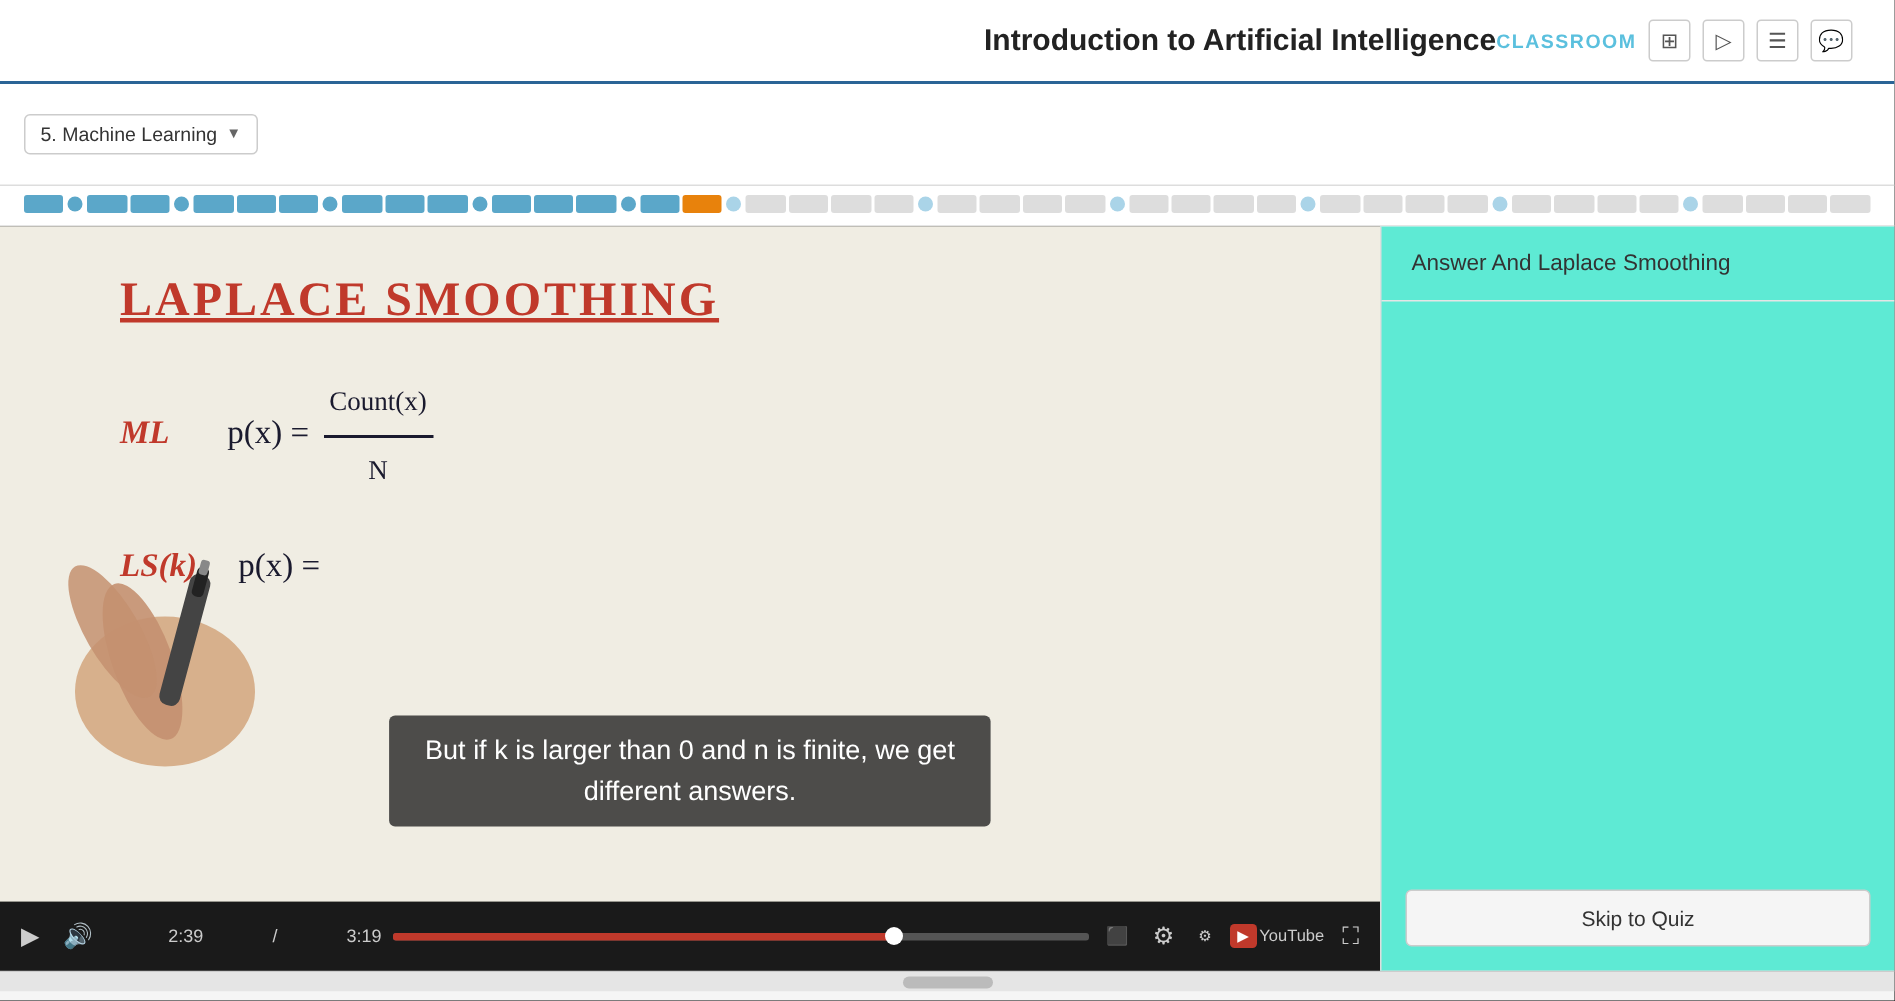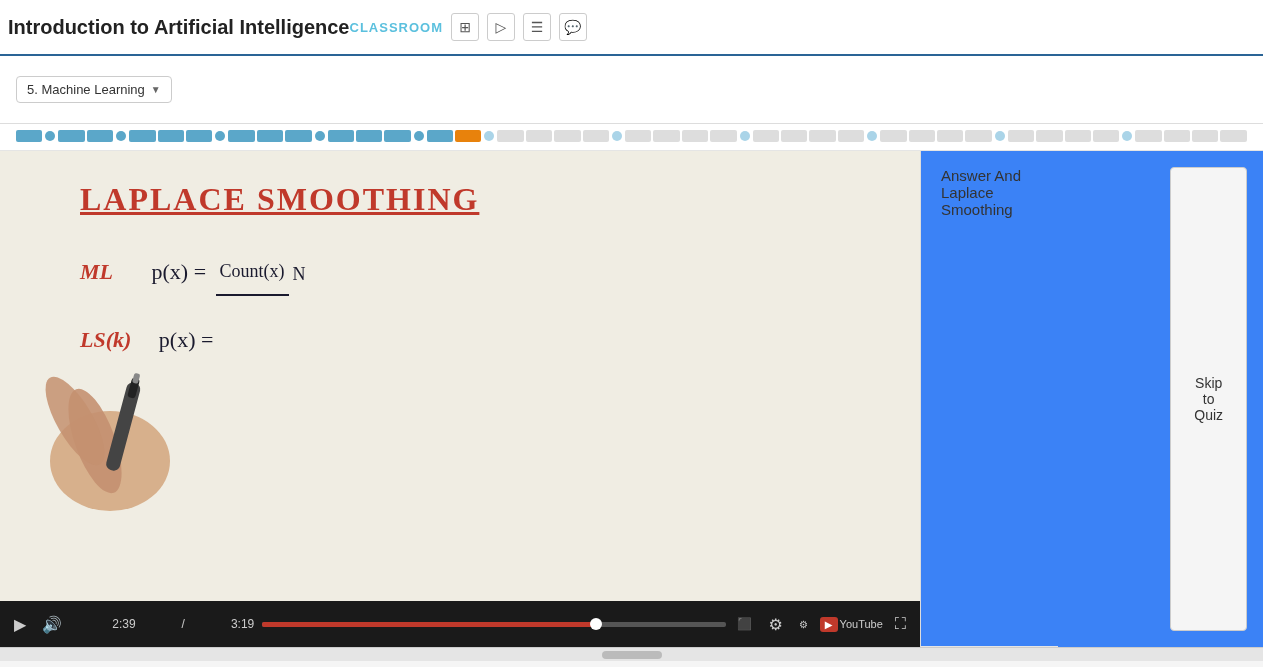--- a/index.html
+++ b/index.html
@@ -1,25 +1,25 @@
 <!DOCTYPE html>
 <html><head>
   <meta charset="utf-8">
   <style>
     * { box-sizing: border-box; margin: 0; padding: 0; }
     body { font-family: Arial, sans-serif; background: #f5f5f5; color: #333; }
 
     .top-bar {
       background: #fff;
       border-bottom: 2px solid #2a6496;
-      padding: 0 8px;
+      padding: 0 28px;
       height: 56px;
       display: flex;
       align-items: center;
-      justify-content: flex-start;
+      justify-content: flex-end;
     }
     .top-bar-title {
       font-size: 20px;
       font-weight: bold;
       color: #222;
     }
     .top-bar-right {
       display: flex;
       align-items: center;
       gap: 8px;
@@ -146,21 +146,21 @@
       line-height: 2.2;
       font-family: 'Georgia', serif;
     }
     .wb-formula .label {
       color: #c0392b;
       font-style: italic;
       font-weight: bold;
     }
     .wb-formula .fraction {
       display: inline-flex;
-      flex-direction: row;
+      flex-direction: column;
       align-items: center;
       vertical-align: middle;
       margin: 0 4px;
     }
     .wb-formula .fraction .num {
       border-bottom: 2px solid #1a1a2e;
       padding: 0 4px 2px;
       font-size: 18px;
     }
     .wb-formula .fraction .den {
@@ -250,23 +250,23 @@
     .yt-icon {
       background: #c0392b;
       color: #fff;
       font-size: 10px;
       padding: 2px 5px;
       border-radius: 3px;
     }
 
     .sidebar {
       flex: 1;
-      background: #3b82f6;
-      display: flex;
-      flex-direction: row;
+      background: #5eead4;
+      display: flex;
+      flex-direction: column;
       border-left: 1px solid #ddd;
       gap: 48px;
     }
     .sidebar-header {
       padding: 16px 20px;
       border-bottom: 1px solid #e5e5e5;
     }
     .sidebar-header-title {
       font-size: 15px;
       color: #333;
@@ -406,20 +406,24 @@
 
             <ellipse cx="90" cy="140" rx="60" ry="50" fill="#d4a882" opacity="0.9"></ellipse>
             <ellipse cx="75" cy="120" rx="20" ry="55" fill="#c49070" opacity="0.9" transform="rotate(-20,75,120)"></ellipse>
             <ellipse cx="55" cy="100" rx="18" ry="50" fill="#c49070" opacity="0.85" transform="rotate(-30,55,100)"></ellipse>
             <rect x="95" y="60" width="14" height="90" rx="6" fill="#444" transform="rotate(15,100,110)"></rect>
             <rect x="98" y="55" width="8" height="20" rx="3" fill="#222" transform="rotate(15,100,110)"></rect>
             <rect x="99" y="50" width="6" height="10" rx="2" fill="#888" transform="rotate(15,100,110)"></rect>
           </svg>
         </div>
 
+        <div class="subtitle-box">
+          <span>But if k is larger than 0 and n is finite, we get</span><br>
+          <span>different answers.</span>
+        </div>
       </div>
     </div>
 
     <div class="video-controls">
       <button class="ctrl-btn">▶</button>
       <button class="ctrl-btn">🔊</button>
       <span class="time-label">2:39</span>
       <span class="time-label">/</span>
       <span class="time-label">3:19</span>
       <div class="progress-track">

